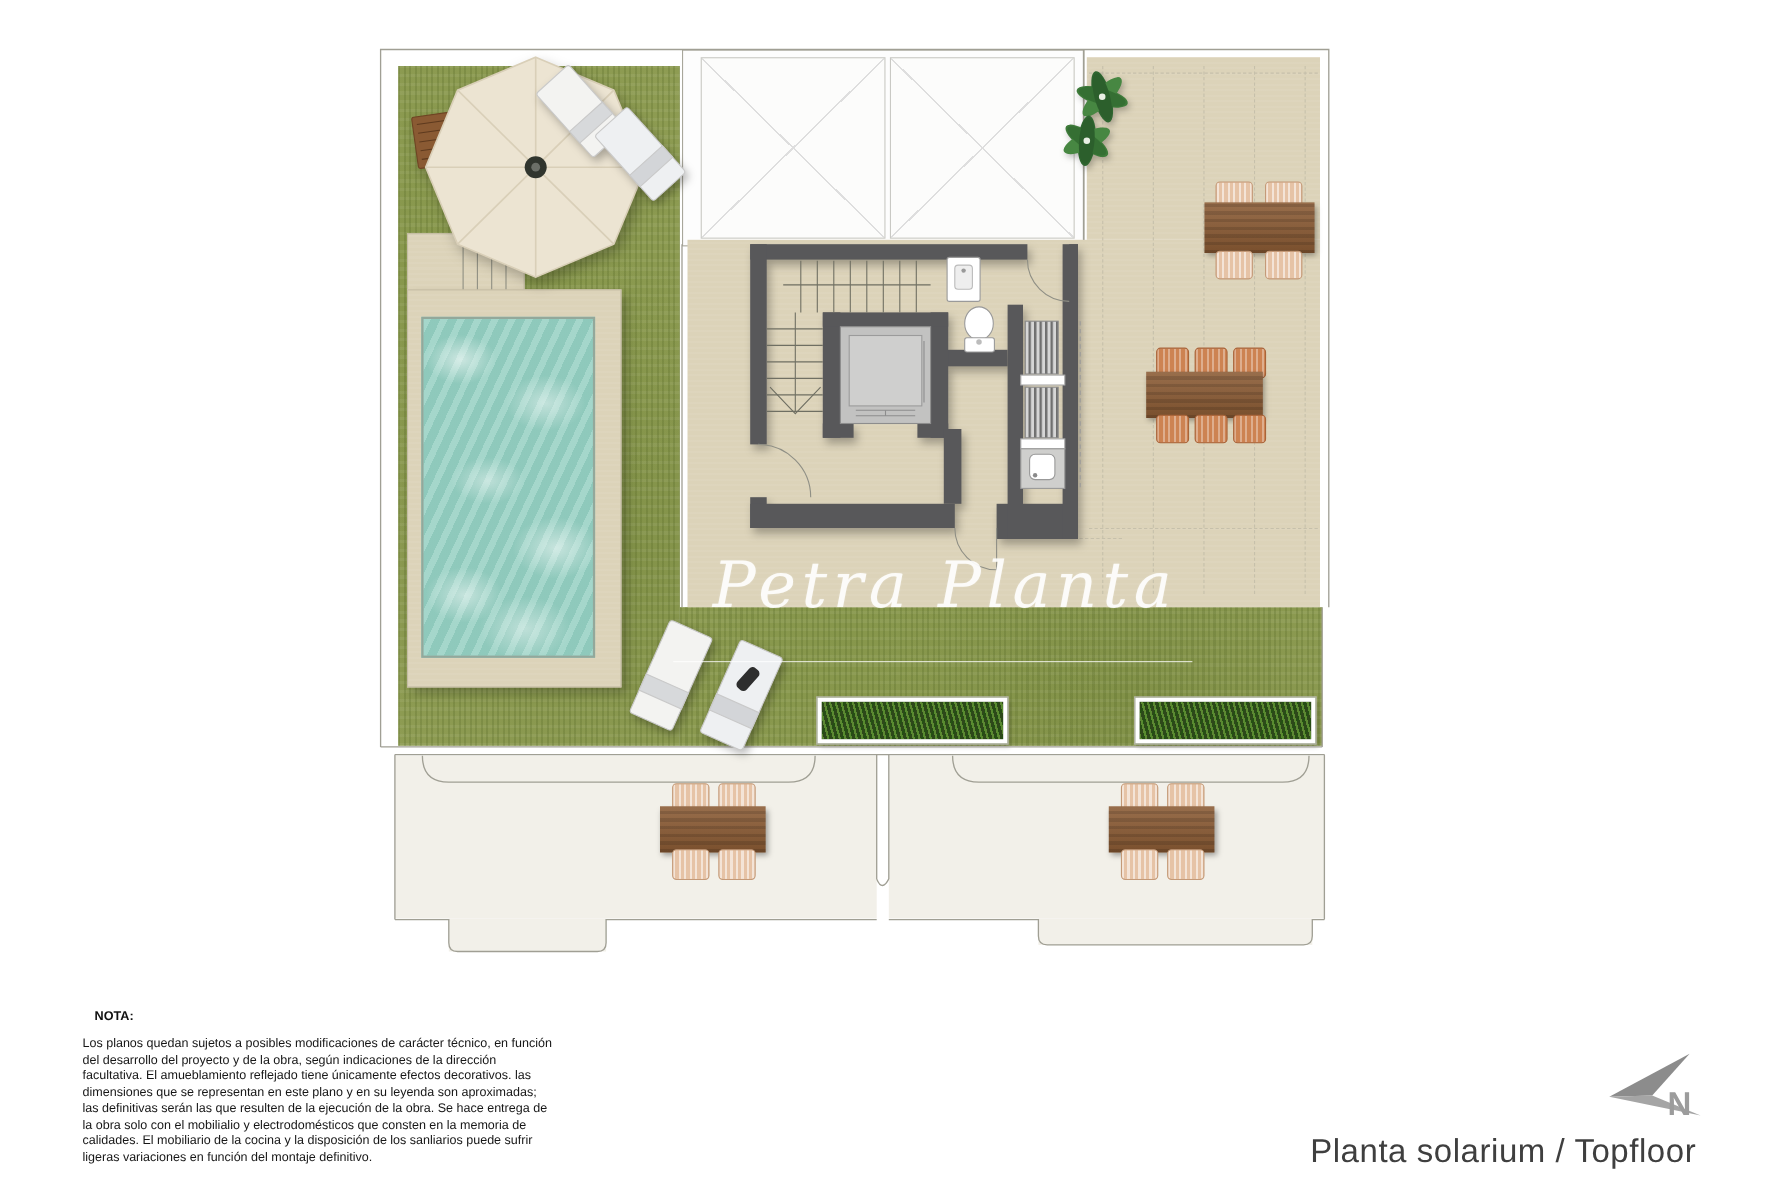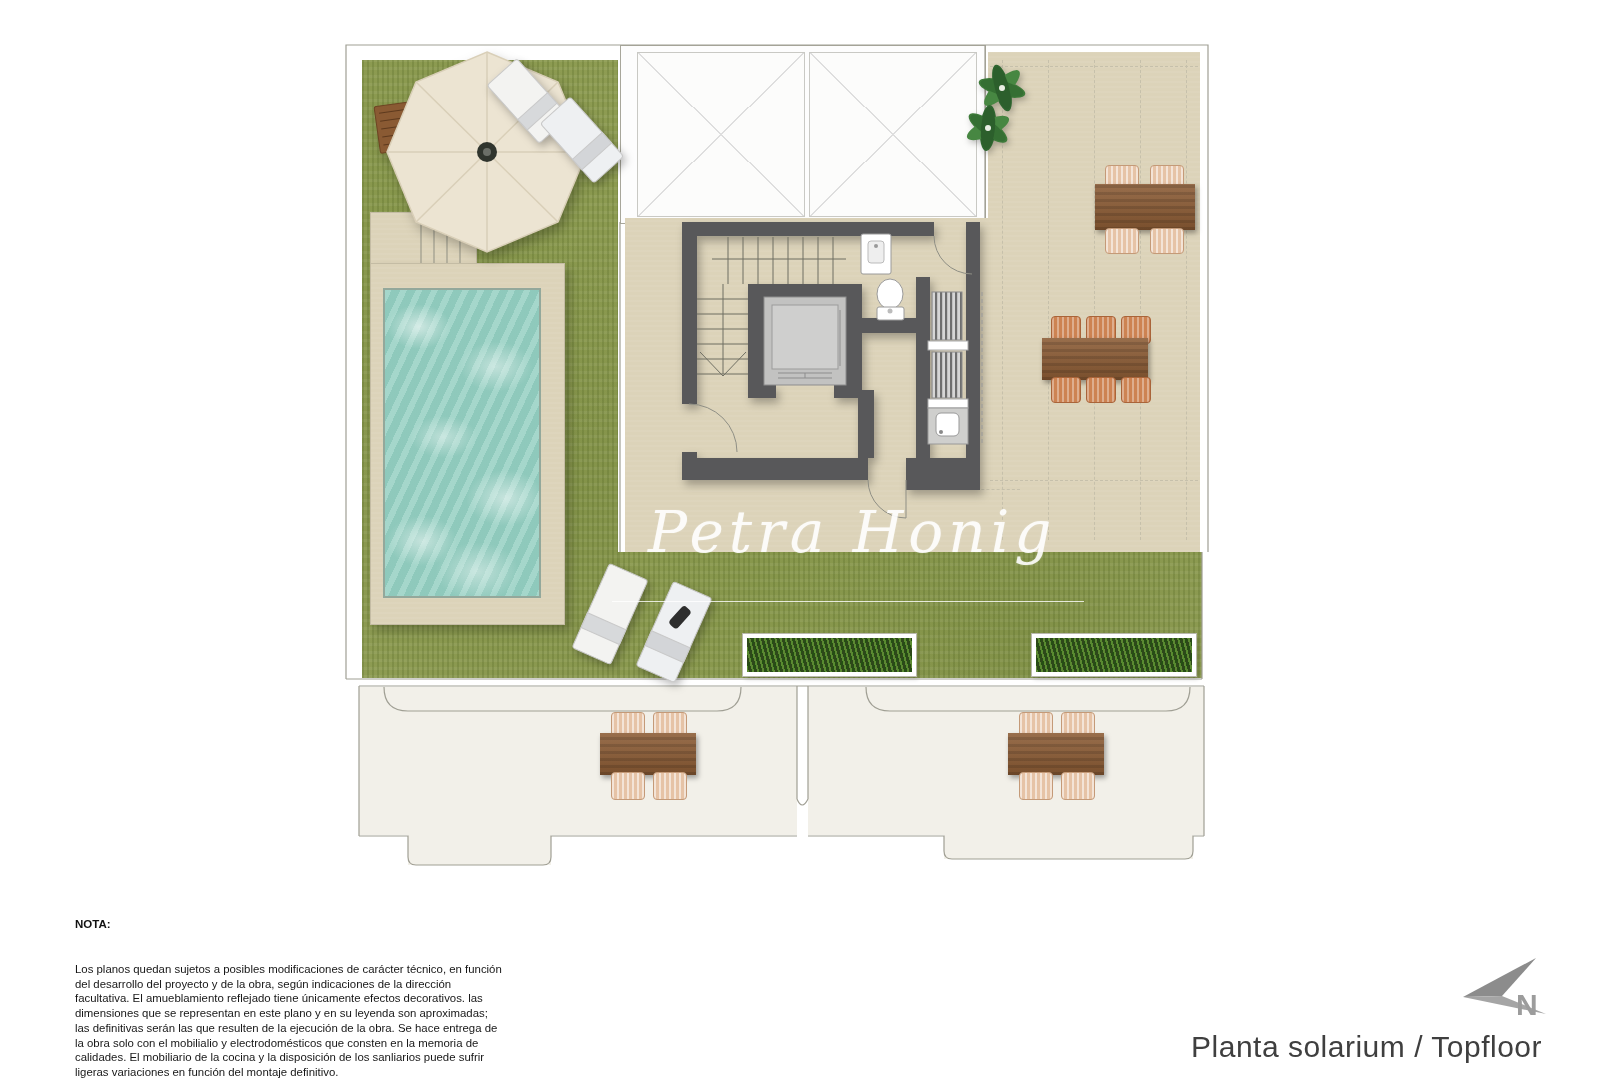--- a/index.html
+++ b/index.html
@@ -59,22 +59,22 @@
     background-color:var(--wicker,#e6c3a6);
     background-image:repeating-linear-gradient(90deg, rgba(255,255,255,.55) 0 2px, transparent 2px 5px);
   }
   .chair.orange{background-color:#cd8352;border-color:#a9643a;
     background-image:repeating-linear-gradient(90deg, rgba(255,255,255,.35) 0 2px, transparent 2px 5px);}
   .terrafloor{background:#f2f0e9;}
   .dashv{border-left:1px dashed #c6c0ab;}
   .dashh{border-top:1px dashed #c6c0ab;}
 
   
-  #note-label{font-size:11.5px;font-weight:bold;color:#111;}
-  #note-body{width:428px;font-size:11.4px;line-height:14.7px;color:#161616;margin-top:20px;}
+  #note-label{font-size:11.5px;font-weight:bold;color:#111;margin-left:11px;}
+  #note-body{width:428px;font-size:11.4px;line-height:14.7px;color:#161616;}
   #plan-title{width:410px;text-align:right;font-size:30px;color:#3f3f3f;letter-spacing:.5px;}
   #watermark{font-family:"DejaVu Serif",serif;font-style:italic;font-size:58px;color:rgba(255,255,255,.88);
              letter-spacing:5px;white-space:nowrap;text-shadow:0 0 2px rgba(255,255,255,.25);}
   #wm-underline{height:1px;background:rgba(255,255,255,.8);}
   #north-n{font-size:30px;font-weight:bold;color:#9c9c9c;font-family:"Liberation Sans",sans-serif;}
   svg{display:block;}
 </style>
 </head>
 <body>
 
@@ -308,21 +308,21 @@
         <circle r="3" fill="#e9efe4"></circle>
       </g>
     </g>
 
     <g>
       <polygon points="1463,997 1536,958 1502,996" fill="#8c8c8c"></polygon>
       <polygon points="1463,997 1502,996 1546,1014" fill="#a5a5a5"></polygon>
     </g>
   </svg>
 
-  <div class="abs" id="watermark" style="left:648px;top:498px;">Petra Honig</div>
+  <div class="abs" id="watermark" style="left:648px;top:498px;">Petra Planta</div>
   <div class="abs" id="wm-underline" style="left:612px;top:601px;width:472px;"></div>
 
   <div class="abs" id="note-label" style="left:75px;top:918px;">NOTA:</div>
   <div class="abs" id="note-body" style="left:75px;top:942px;">Los planos quedan sujetos a posibles modificaciones de carácter técnico, en función del desarrollo del proyecto y de la obra, según indicaciones de la dirección facultativa. El amueblamiento reflejado tiene únicamente efectos decorativos. las dimensiones que se representan en este plano y en su leyenda son aproximadas; las definitivas serán las que resulten de la ejecución de la obra. Se hace entrega de la obra solo con el mobilialio y electrodomésticos que consten en la memoria de calidades. El mobiliario de la cocina y la disposición de los sanliarios puede sufrir ligeras variaciones en función del montaje definitivo.</div>
 
   <div class="abs" id="north-n" style="left:1516px;top:988px;">N</div>
 
   <div class="abs" id="plan-title" style="left:1132px;top:1030px;">Planta solarium / Topfloor</div>
 </div>
 

